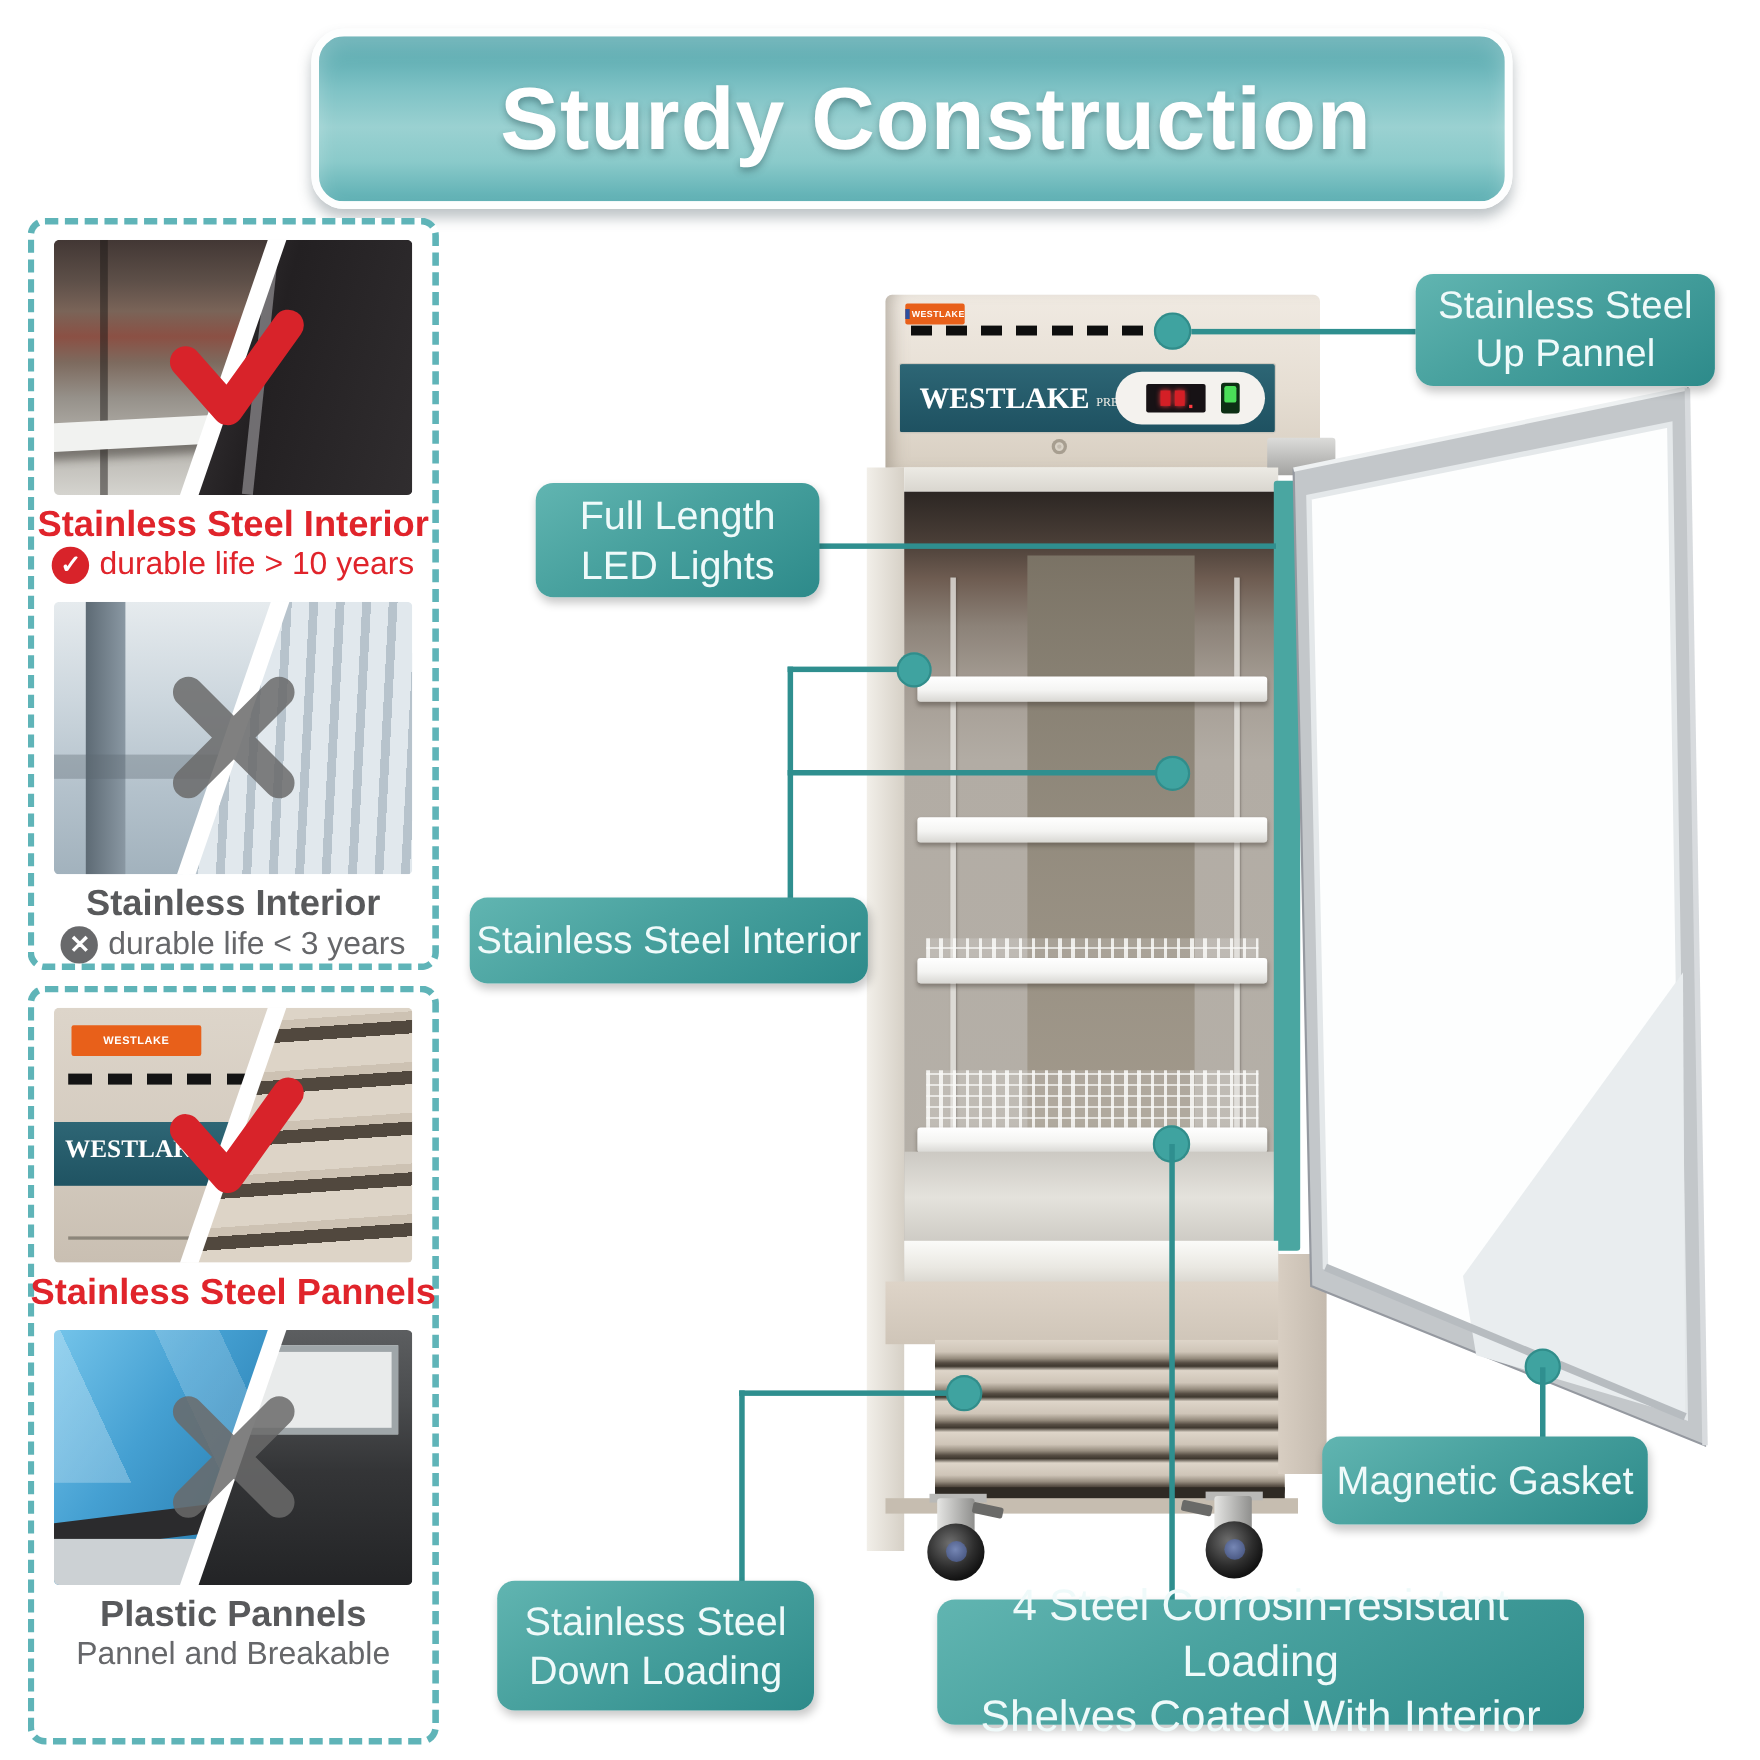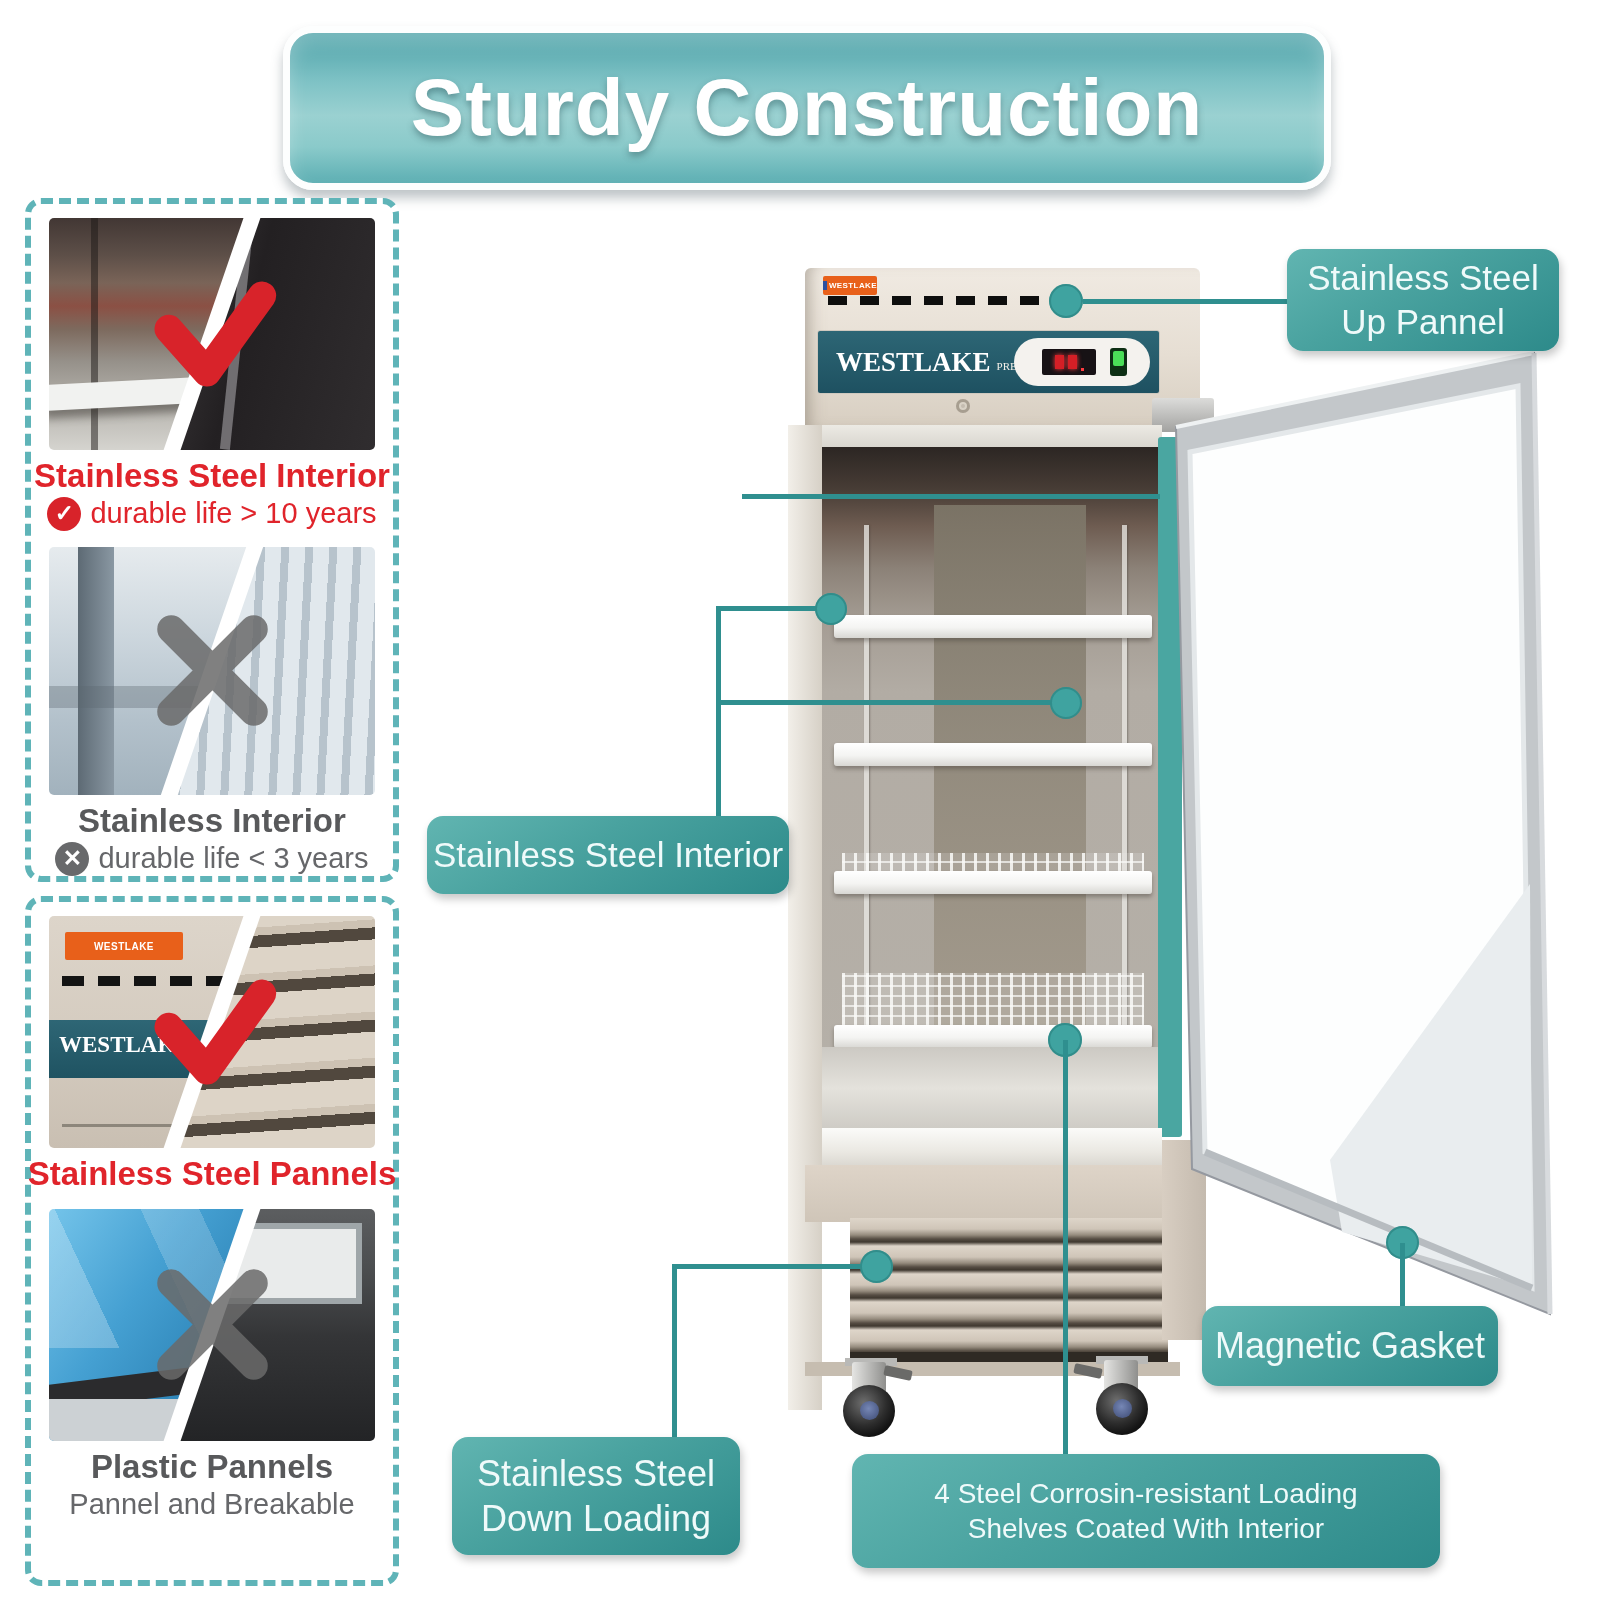--- a/index.html
+++ b/index.html
@@ -3,21 +3,21 @@
 <meta charset="utf-8">
 <style>
   html,body{margin:0;padding:0;background:#ffffff;}
   .canvas{position:relative;width:1600px;height:1600px;background:#fff;overflow:hidden;
           font-family:"Liberation Sans",sans-serif;}
 
   
   .title-banner{position:absolute;left:283px;top:26px;width:1034px;height:150px;border-radius:30px;
     background:linear-gradient(180deg,#4fa3a9 0%,#7ec2c5 32%,#9ad1d1 55%,#8acaca 76%,#5dafb3 100%);
     border:7px solid #fdfefe;box-shadow:0 8px 12px rgba(110,125,130,.45), inset 0 10px 18px rgba(255,255,255,.25);
-    display:flex;align-items:center;justify-content:center;}
+    display:flex;align-items:center;justify-content:center;padding-left:44px;}
   .title-banner h1{margin:0;font-size:80px;font-weight:bold;color:#fff;letter-spacing:1px;
     text-shadow:0 4px 7px rgba(40,80,85,.45);}
 
   
   .cmp-box{position:absolute;left:25px;width:330px;border:6px dashed #5fb4b8;border-radius:16px;
     background:#fff;padding:14px 16px;display:flex;flex-direction:column;align-items:center;}
   #cmp1{top:198px;height:644px;}
   #cmp2{top:896px;height:650px;}
   .photo{position:relative;width:326px;overflow:hidden;border-radius:5px;flex:none;}
   .photo .half{position:absolute;top:0;left:0;width:100%;height:100%;}
@@ -121,21 +121,21 @@
   .line{background:#2f8f8f;}
   .dot{border-radius:50%;background:#3fa3a0;box-shadow:inset 0 0 0 2px rgba(35,120,118,.5);}
   .callout{position:absolute;background:linear-gradient(150deg,#61b5b1 0%,#49a29f 42%,#2d8a8a 100%);
     border-radius:16px;color:#effafa;display:flex;flex-direction:column;align-items:center;justify-content:center;
     text-align:center;box-shadow:2px 5px 9px rgba(0,0,0,.22);line-height:1.26;}
   #co-up{left:1287px;top:249px;width:272px;height:102px;font-size:35px;}
   #co-led{left:487px;top:439px;width:258px;height:104px;font-size:36px;}
   #co-int{left:427px;top:816px;width:362px;height:78px;font-size:35px;}
   #co-down{left:452px;top:1437px;width:288px;height:118px;font-size:36px;}
   #co-gasket{left:1202px;top:1306px;width:296px;height:80px;font-size:36px;}
-  #co-shelves{left:852px;top:1454px;width:588px;height:114px;font-size:28px;}
+  #co-shelves{left:852px;top:1454px;width:588px;height:114px;font-size:40px;}
 </style>
 </head>
 <body>
 
 <div class="canvas">
 
   <div class="title-banner">
     <h1>Sturdy Construction</h1>
   </div>
 
@@ -299,20 +299,24 @@
   <div class="abs dot" style="left:1386px;top:1226px;width:33px;height:33px;"></div>
   <div class="abs line" style="left:1400px;top:1243px;width:5px;height:64px;"></div>
 
   <div class="abs dot" style="left:1048px;top:1023px;width:34px;height:34px;"></div>
   <div class="abs line" style="left:1063px;top:1040px;width:5px;height:415px;"></div>
 
   <div class="callout" id="co-up">
     <div>Stainless Steel</div>
     <div>Up Pannel</div>
   </div>
+  <div class="callout" id="co-led">
+    <div>Full Length</div>
+    <div>LED Lights</div>
+  </div>
   <div class="callout" id="co-int">
     <div>Stainless Steel Interior</div>
   </div>
   <div class="callout" id="co-down">
     <div>Stainless Steel</div>
     <div>Down Loading</div>
   </div>
   <div class="callout" id="co-gasket">
     <div>Magnetic Gasket</div>
   </div>

